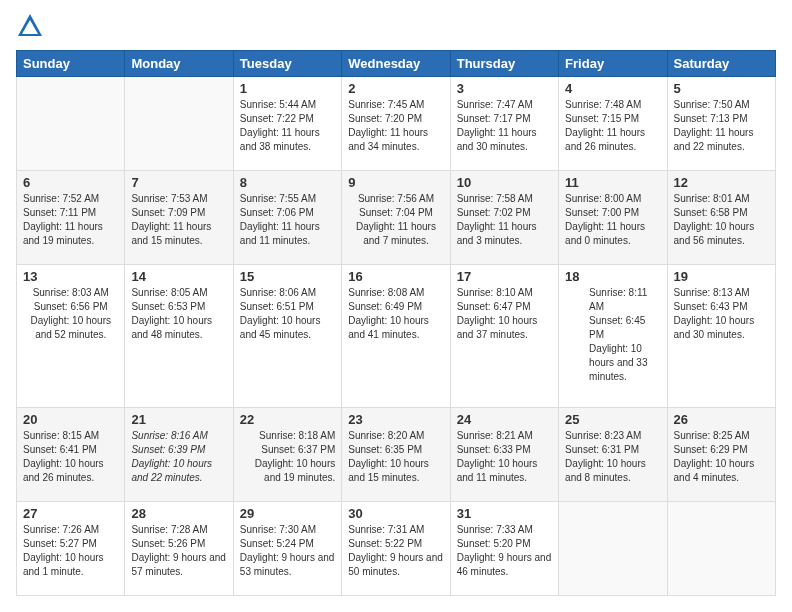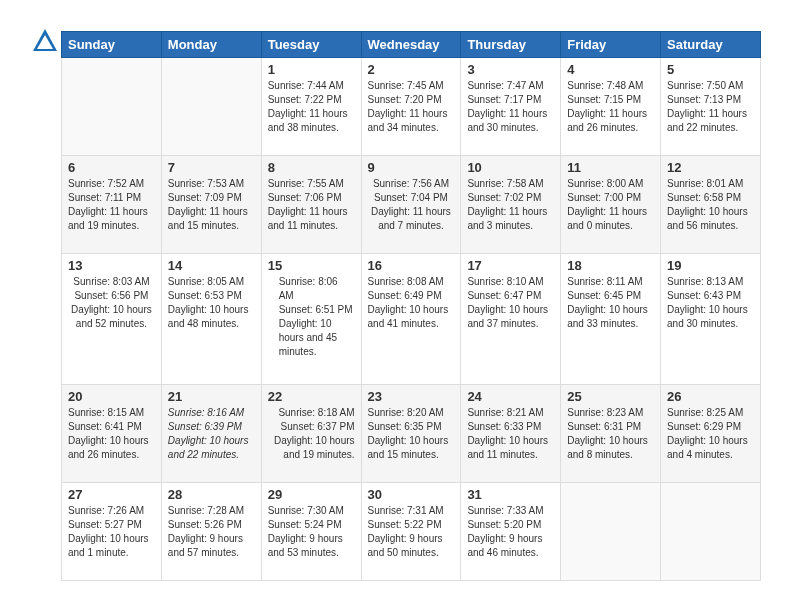--- a/index.html
+++ b/index.html
@@ -6,23 +6,23 @@
     body {
       width: 792px;
       height: 612px;
       font-family: Arial, sans-serif;
       background: #fff;
       overflow: hidden;
     }
     .page {
       width: 792px;
       height: 612px;
-      padding: 31px;
+      padding: 16px;
       display: flex;
-      flex-direction: row;
+      flex-direction: column;
     }
     .header {
       display: flex;
       justify-content: space-between;
       align-items: flex-start;
       margin-bottom: 10px;
     }
     .logo {
       display: flex;
       align-items: center;
@@ -138,21 +138,21 @@
           <th>Friday</th>
           <th>Saturday</th>
         </tr>
     </thead>
     <tbody id="calendar-body">
     <tr>
           <td class="empty"></td>
           <td class="empty"></td>
           <td>
             <span class="day-num">1</span>
-            <div class="day-info" style="white-space: pre-line;">Sunrise: 7:44 AM
+            <div class="day-info" style="white-space: pre-line;">Sunrise: 5:44 AM
 Sunset: 7:22 PM
 Daylight: 11 hours and 38 minutes.</div>
           </td>
           <td>
             <span class="day-num">2</span>
             <div class="day-info" style="white-space: pre-line;">Sunrise: 7:45 AM
 Sunset: 7:20 PM
 Daylight: 11 hours and 34 minutes.</div>
           </td>
           <td>
@@ -226,39 +226,39 @@
 Daylight: 10 hours and 52 minutes.</div>
           </td>
           <td>
             <span class="day-num">14</span>
             <div class="day-info" style="white-space: pre-line;">Sunrise: 8:05 AM
 Sunset: 6:53 PM
 Daylight: 10 hours and 48 minutes.</div>
           </td>
           <td>
             <span class="day-num">15</span>
-            <div class="day-info" style="white-space: pre-line; margin-left: 11px;">Sunrise: 8:06 AM
+            <div class="day-info" style="white-space: pre-line;">Sunrise: 8:06 AM
 Sunset: 6:51 PM
 Daylight: 10 hours and 45 minutes.</div>
           </td>
           <td>
             <span class="day-num">16</span>
             <div class="day-info" style="white-space: pre-line;">Sunrise: 8:08 AM
 Sunset: 6:49 PM
 Daylight: 10 hours and 41 minutes.</div>
           </td>
           <td>
             <span class="day-num">17</span>
             <div class="day-info" style="white-space: pre-line;">Sunrise: 8:10 AM
 Sunset: 6:47 PM
 Daylight: 10 hours and 37 minutes.</div>
           </td>
           <td>
             <span class="day-num">18</span>
-            <div class="day-info" style="white-space: pre-line;">Sunrise: 8:11 AM
+            <div class="day-info" style="white-space: pre-line; margin-left: 24px;">Sunrise: 8:11 AM
 Sunset: 6:45 PM
 Daylight: 10 hours and 33 minutes.</div>
           </td>
           <td>
             <span class="day-num">19</span>
             <div class="day-info" style="white-space: pre-line;">Sunrise: 8:13 AM
 Sunset: 6:43 PM
 Daylight: 10 hours and 30 minutes.</div>
           </td>
         </tr>

